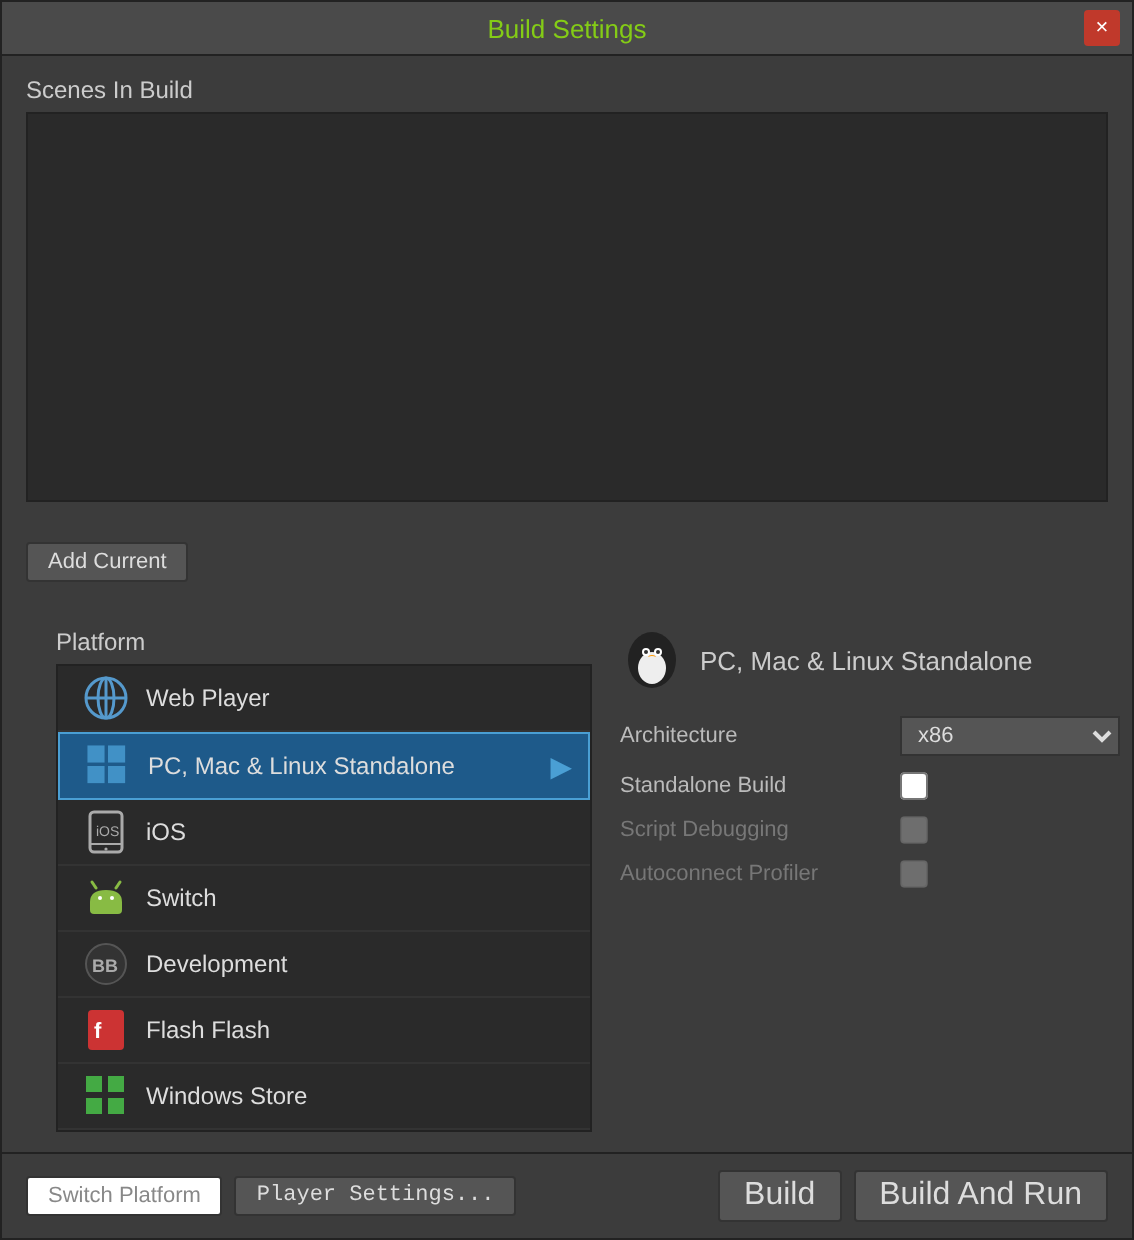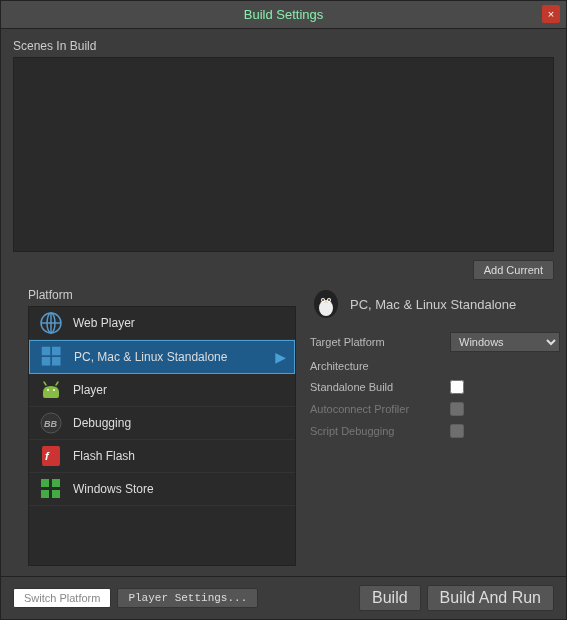--- a/index.html
+++ b/index.html
@@ -26,21 +26,21 @@
     .title-bar {
       background: #4a4a4a;
       height: 28px;
       display: flex;
       align-items: center;
       justify-content: center;
       position: relative;
       border-bottom: 1px solid #222;
     }
     .title-bar-text {
-      color: #86efac;
+      color: #84cc16;
       font-size: 13px;
     }
     .close-btn {
       position: absolute;
       right: 6px;
       top: 4px;
       width: 18px;
       height: 18px;
       background: #c0392b;
       border: none;
@@ -50,37 +50,37 @@
       display: flex;
       align-items: center;
       justify-content: center;
       border-radius: 2px;
     }
     .content {
       flex: 1;
       padding: 10px 12px;
       display: flex;
       flex-direction: column;
-      gap: 8px;
+      gap: 23px;
     }
     .section-label {
       color: #ccc;
       font-size: 12px;
       margin-bottom: 4px;
     }
     .scenes-area {
       background: #2a2a2a;
       border: 1px solid #222;
       height: 195px;
       width: 100%;
     }
     .add-current-row {
       display: flex;
-      justify-content: flex-end;
-      margin-top: 8px;
+      justify-content: flex-start;
+      margin-top: 20px;
     }
     .btn {
       background: #555;
       border: 1px solid #333;
       color: #ddd;
       padding: 3px 10px;
       font-size: 11px;
       cursor: pointer;
       border-radius: 2px;
     }
@@ -121,24 +121,23 @@
     }
     .platform-item.selected {
       background: #1e5a8a;
       border: 1px solid #4a9fd4;
     }
     .platform-icon {
       width: 28px;
       height: 28px;
       display: flex;
       align-items: center;
-      justify-content: center;
+      justify-content: flex-end;
       font-size: 18px;
       flex-shrink: 0;
-      font-style: italic;
     }
     .platform-name {
       color: #ddd;
       font-size: 12px;
     }
     .active-indicator {
       position: absolute;
       right: 8px;
       font-size: 14px;
       color: #4a9fd4;
@@ -298,42 +297,53 @@
                 <rect x="2" y="2" width="10" height="10" fill="#4a9fd4" opacity="0.8"></rect>
                 <rect x="14" y="2" width="10" height="10" fill="#4a9fd4" opacity="0.8"></rect>
                 <rect x="2" y="14" width="10" height="10" fill="#4a9fd4" opacity="0.8"></rect>
                 <rect x="14" y="14" width="10" height="10" fill="#4a9fd4" opacity="0.8"></rect>
               </svg>
             </div>
             <span class="platform-name">PC, Mac &amp; Linux Standalone</span>
             <span class="active-indicator">▶</span>
           </div>
 
+          <div class="platform-item">
+            <div class="platform-icon icon-ios">
+              <svg viewBox="0 0 24 24" xmlns="http://www.w3.org/2000/svg">
+                <rect x="4" y="2" width="16" height="20" rx="2" fill="none" stroke="#aaa" stroke-width="1.5"></rect>
+                <line x1="4" y1="18" x2="20" y2="18" stroke="#aaa" stroke-width="1"></line>
+                <circle cx="12" cy="20.5" r="0.8" fill="#aaa"></circle>
+                <text x="7" y="14" font-size="7" fill="#aaa" font-family="Arial">iOS</text>
+              </svg>
+            </div>
+            <span class="platform-name">iOS</span>
+          </div>
 
           <div class="platform-item">
             <div class="platform-icon icon-android">
               <svg viewBox="0 0 24 24" xmlns="http://www.w3.org/2000/svg">
                 <path d="M4 14 Q4 8 12 8 Q20 8 20 14 L20 18 Q20 20 18 20 L6 20 Q4 20 4 18 Z" fill="#88bb44"></path>
                 <circle cx="9" cy="12" r="1" fill="white"></circle>
                 <circle cx="15" cy="12" r="1" fill="white"></circle>
                 <line x1="7" y1="7" x2="5" y2="4" stroke="#88bb44" stroke-width="1.5" stroke-linecap="round"></line>
                 <line x1="17" y1="7" x2="19" y2="4" stroke="#88bb44" stroke-width="1.5" stroke-linecap="round"></line>
               </svg>
             </div>
-            <span class="platform-name">Player</span>
+            <span class="platform-name">Switch</span>
           </div>
 
           <div class="platform-item">
             <div class="platform-icon">
               <svg viewBox="0 0 24 24" xmlns="http://www.w3.org/2000/svg">
                 <circle cx="12" cy="12" r="10" fill="#333" stroke="#555" stroke-width="1"></circle>
                 <text x="5" y="16" font-size="9" fill="#aaa" font-family="Arial" font-weight="bold">BB</text>
               </svg>
             </div>
-            <span class="platform-name">Debugging</span>
+            <span class="platform-name">Development</span>
           </div>
 
           <div class="platform-item">
             <div class="platform-icon icon-flash">
               <svg viewBox="0 0 24 24" xmlns="http://www.w3.org/2000/svg">
                 <rect x="3" y="2" width="18" height="20" rx="2" fill="#cc3333"></rect>
                 <text x="6" y="16" font-size="11" fill="white" font-family="Arial" font-weight="bold">f</text>
               </svg>
             </div>
             <span class="platform-name">Flash Flash</span>
@@ -366,45 +376,41 @@
               <circle cx="19" cy="12" r="2" fill="white"></circle>
               <circle cx="13" cy="12" r="1" fill="#333"></circle>
               <circle cx="19" cy="12" r="1" fill="#333"></circle>
               <ellipse cx="16" cy="15" rx="2" ry="1.5" fill="#f90"></ellipse>
               <ellipse cx="16" cy="20" rx="5" ry="6" fill="#eee"></ellipse>
             </svg>
           </div>
           <span class="detail-header-title">PC, Mac &amp; Linux Standalone</span>
         </div>
 
-        <div class="detail-row">
-          <span class="detail-row-label">Target Platform</span>
-          <select class="detail-select">
-            <option>Windows</option>
-            <option>Mac OS X</option>
-            <option>Linux</option>
-          </select>
-        </div>
 
         <div class="detail-row">
           <span class="detail-row-label">Architecture</span>
+          <select class="detail-select">
+            <option>x86</option>
+            <option>x86_64</option>
+          </select>
         </div>
 
         <div class="detail-row">
           <span class="detail-row-label">Standalone Build</span>
           <input type="checkbox" class="detail-checkbox" style="">
         </div>
 
         <div class="detail-row">
+          <span class="detail-row-label disabled">Script Debugging</span>
+          <input type="checkbox" class="detail-checkbox disabled" disabled="" style="">
+        </div>
+
+        <div class="detail-row">
           <span class="detail-row-label disabled">Autoconnect Profiler</span>
-          <input type="checkbox" class="detail-checkbox disabled" disabled="" style="">
-        </div>
-
-        <div class="detail-row">
-          <span class="detail-row-label disabled">Script Debugging</span>
           <input type="checkbox" class="detail-checkbox disabled" disabled="" style="">
         </div>
       </div>
     </div>
   </div>
 
   <div class="bottom-bar">
     <div class="bottom-left">
       <button class="btn-switch">Switch Platform</button>
       <button class="btn-player">Player Settings...</button>

